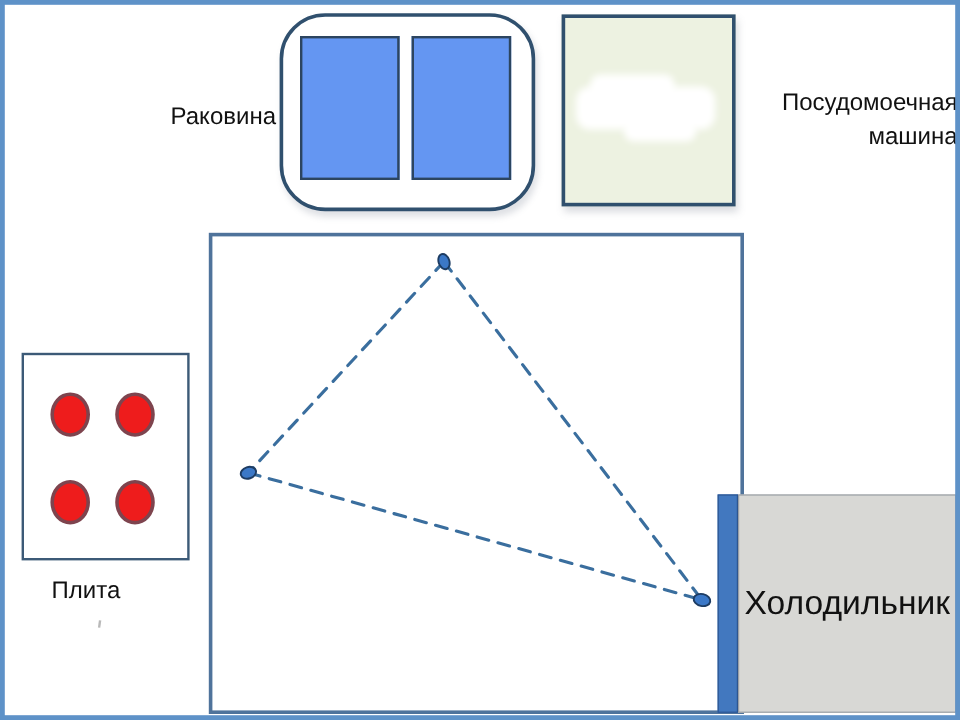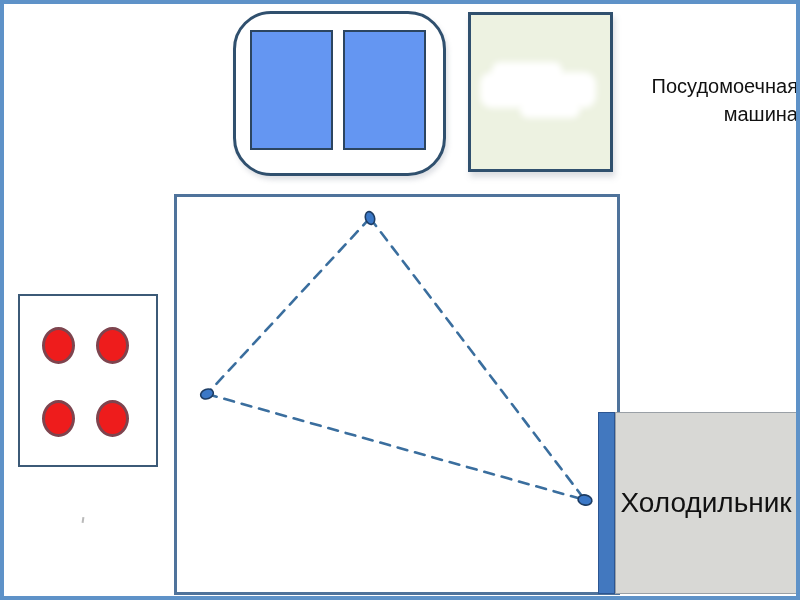--- a/index.html
+++ b/index.html
@@ -75,32 +75,34 @@
     <line class="tri-edge" x1="370" y1="218" x2="585" y2="500"></line>
     <line class="tri-edge" x1="207" y1="394" x2="585" y2="500"></line>
     <ellipse class="tri-dot" cx="370" cy="218" rx="4.5" ry="6.5" transform="rotate(-18 370 218)"></ellipse>
     <ellipse class="tri-dot" cx="207" cy="394" rx="6.5" ry="4.8" transform="rotate(-18 207 394)"></ellipse>
     <ellipse class="tri-dot" cx="585" cy="500" rx="7" ry="5" transform="rotate(12 585 500)"></ellipse>
   </svg>
 
   <div class="sink"></div>
   <div class="basin left"></div>
   <div class="basin right"></div>
+  <div class="label sink-label">Раковина</div>
 
   <div class="dishwasher"></div>
   <div class="smudge"></div>
   <div class="smudge-b"></div>
   <div class="smudge-c"></div>
   <div class="label dishwasher-label">Посудомоечная машина</div>
 
   <div class="stove"></div>
   <div class="burner b1"></div>
   <div class="burner b2"></div>
   <div class="burner b3"></div>
   <div class="burner b4"></div>
+  <div class="label stove-label">Плита</div>
   <div class="stray-mark"></div>
 
   <div class="fridge-bar"></div>
   <div class="fridge-body">
     <span class="fridge-label">Холодильник</span>
   </div>
 
 
   <div class="frame"></div>
 </div>

